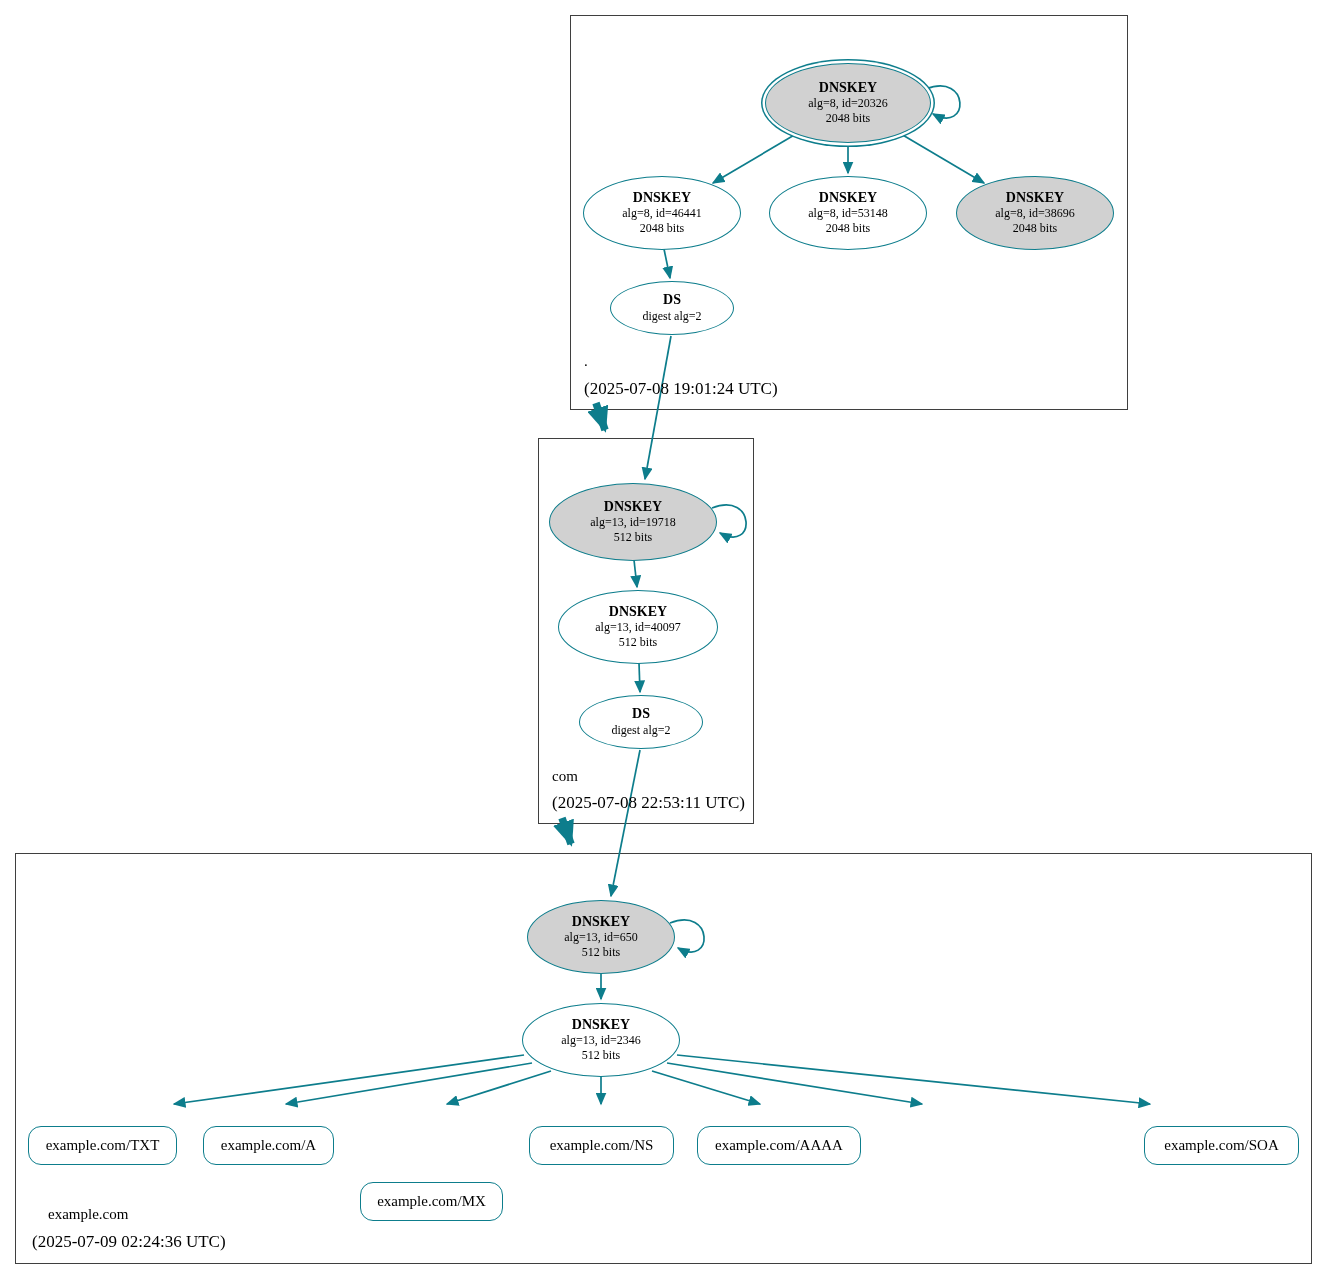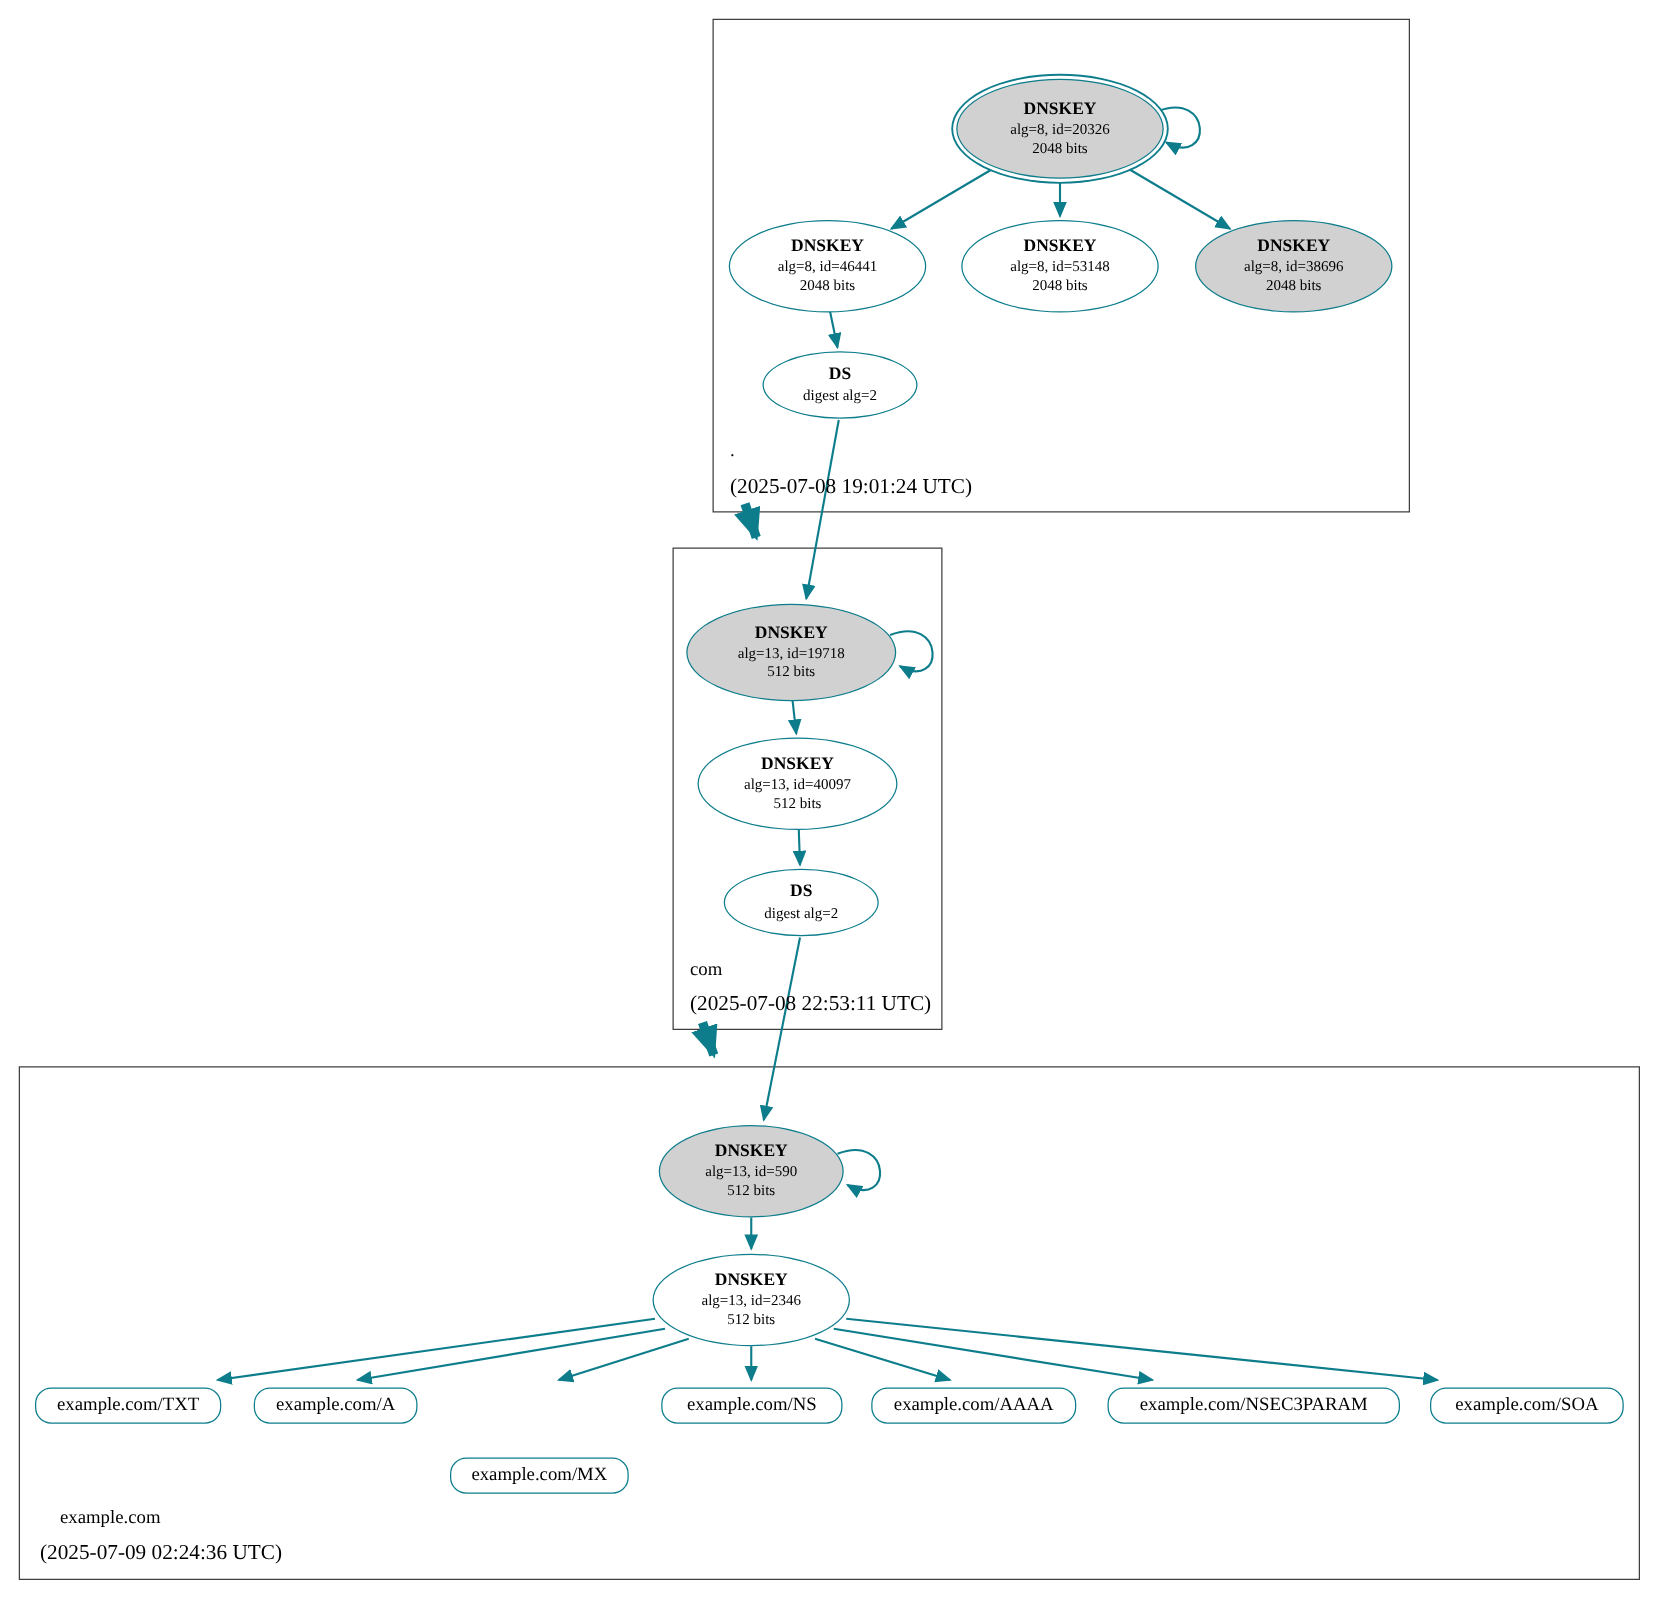--- a/index.html
+++ b/index.html
@@ -40,30 +40,31 @@
     border:1.4px solid var(--teal);
     background:#fff;
   }
   .ellipse.gray{background:var(--gray-fill);}
   .ellipse.double{box-shadow:0 0 0 2.5px #fff, 0 0 0 4px var(--teal);}
   .node .title{font-weight:bold;font-size:14px;line-height:1.15;color:#000;}
   .node .sub{font-size:12px;line-height:1.25;color:#000;}
   .rrbox{
     position:absolute;
     z-index:2;
-    height:29px;
+    height:39px;
     border:1.5px solid var(--teal);
     border-radius:13px;
     background:#fff;
     display:flex;
     align-items:center;
     justify-content:center;
     font-size:15px;
     color:#000;
     box-sizing:border-box;
+    margin-top:16px;
   }
   .zonename{
     position:absolute;
     z-index:2;
     font-size:15px;
     color:#000;
   }
   .zonets{
     position:absolute;
     z-index:2;
@@ -162,34 +163,33 @@
   <div class="node ellipse" style="left:579px;top:695px;width:124px;height:54px">
     <div class="title">DS</div>
     <div class="sub">digest alg=2</div>
   </div>
 
   <div class="zonename" style="left:552px;top:768px">com</div>
   <div class="zonets" style="left:552px;top:793px">(2025-07-08 22:53:11 UTC)</div>
 
   <div class="node ellipse gray" style="left:527px;top:900px;width:148px;height:74px">
     <div class="title">DNSKEY</div>
-    <div class="sub">alg=13, id=590</div>
+    <div class="sub">alg=13, id=650</div>
     <div class="sub">512 bits</div>
   </div>
 
   <div class="node ellipse" style="left:522px;top:1003px;width:158px;height:74px">
     <div class="title">DNSKEY</div>
     <div class="sub">alg=13, id=2346</div>
     <div class="sub">512 bits</div>
   </div>
 
   <div class="rrbox" style="left:28px;top:1110px;width:149px">example.com/TXT</div>
   <div class="rrbox" style="left:203px;top:1110px;width:131px">example.com/A</div>
   <div class="rrbox" style="left:360px;top:1166px;width:143px">example.com/MX</div>
   <div class="rrbox" style="left:529px;top:1110px;width:145px">example.com/NS</div>
   <div class="rrbox" style="left:697px;top:1110px;width:164px">example.com/AAAA</div>
-  <div class="rrbox" style="left:886px;top:1110px;width:234px">example.com/NSEC3PARAM</div>
   <div class="rrbox" style="left:1144px;top:1110px;width:155px">example.com/SOA</div>
 
   <div class="zonename" style="left:48px;top:1206px">example.com</div>
   <div class="zonets" style="left:32px;top:1232px">(2025-07-09 02:24:36 UTC)</div>
 
 </div>
 
 </body></html>

